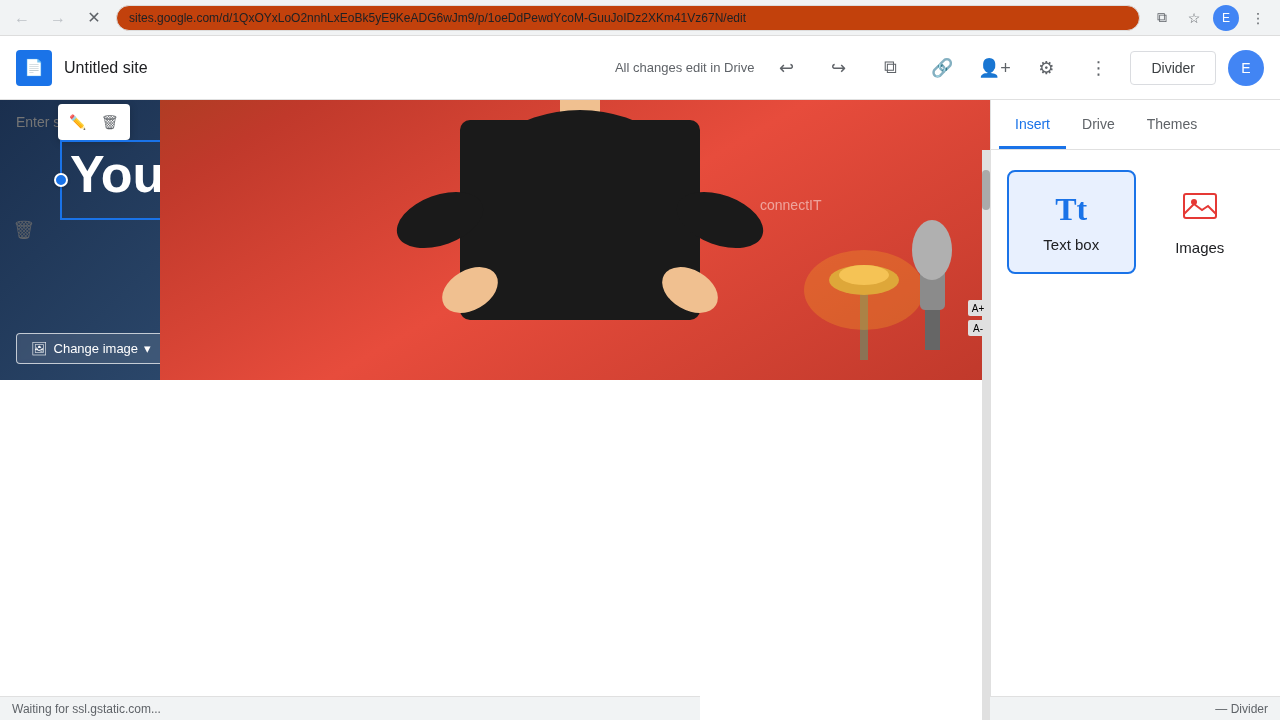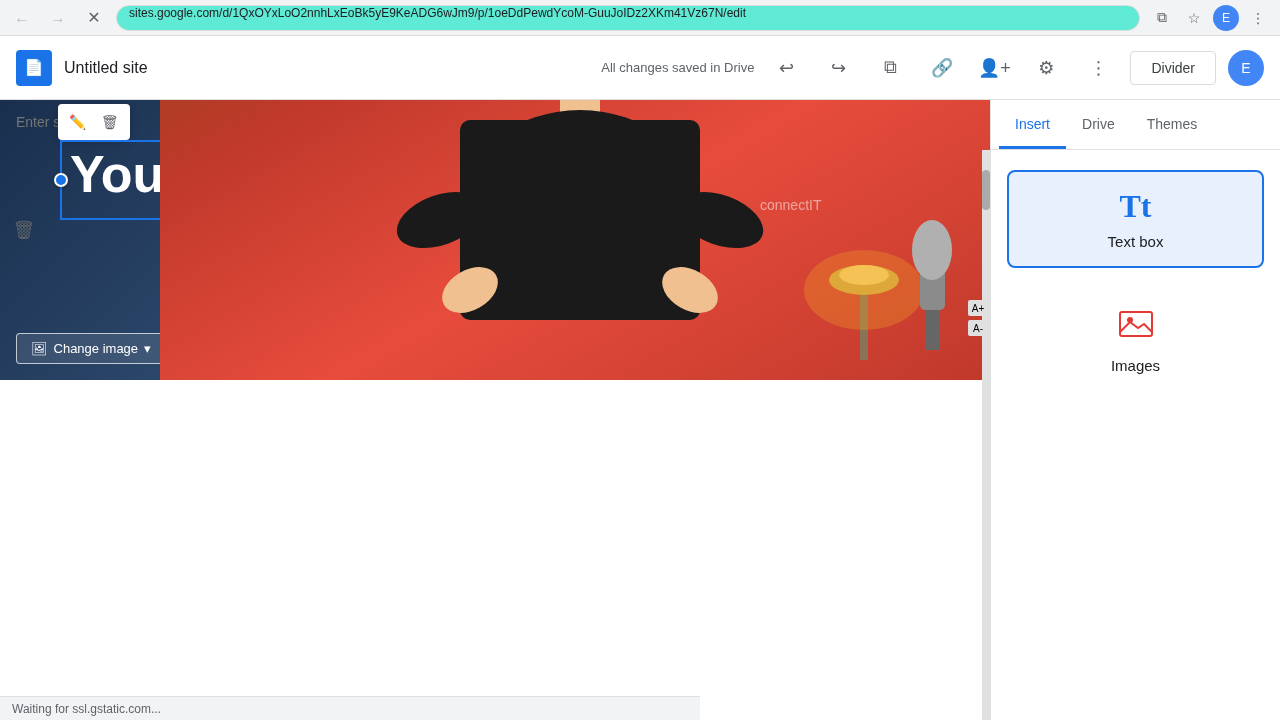--- a/index.html
+++ b/index.html
@@ -22,25 +22,25 @@
       background: transparent;
       cursor: pointer;
       display: flex; align-items: center; justify-content: center;
       color: #5f6368;
       font-size: 16px;
     }
     .browser-nav-btn.disabled { color: #bdc1c6; cursor: default; }
     .address-bar {
       flex: 1;
       height: 26px;
-      background: #5eead4;
+      background: #c2410c;
       border: 1px solid #ddd;
       border-radius: 13px;
       display: flex;
-      align-items: flex-start;
+      align-items: center;
       padding: 0 12px;
       font-size: 12px;
       color: #202124;
     }
     .browser-actions {
       display: flex; gap: 4px; align-items: center;
     }
     .browser-action-btn {
       width: 28px; height: 28px;
       border-radius: 50%;
@@ -321,22 +321,22 @@
     .panel-content {
       padding: 20px 16px;
       display: flex;
       flex-direction: column;
       gap: 12px;
     }
 
     
     .insert-grid {
       display: grid;
-      grid-template-columns: 1fr;
-      gap: 20px;
+      grid-template-columns: 1fr 1fr;
+      gap: 0;
     }
 
     .insert-item {
       display: flex;
       flex-direction: column;
       align-items: center;
       justify-content: center;
       padding: 16px 8px;
       border-radius: 8px;
       cursor: pointer;
@@ -420,21 +420,21 @@
     <button class="browser-action-btn">⋮</button>
   </div>
 </div>
 
 <div class="app-toolbar">
   <div class="app-logo">
     <span style="font-size:16px;">📄</span>
   </div>
   <span class="app-title">Untitled site</span>
   <div class="toolbar-spacer"></div>
-  <span class="save-status">All changes saved in Drive</span>
+  <span class="save-status">All changes edit in Drive</span>
   <button class="toolbar-btn">↩</button>
   <button class="toolbar-btn">↪</button>
   <button class="toolbar-btn">⧉</button>
   <button class="toolbar-btn">🔗</button>
   <button class="toolbar-btn">👤+</button>
   <button class="toolbar-btn">⚙</button>
   <button class="toolbar-btn">⋮</button>
   <button class="publish-btn">Divider</button>
   <div class="profile-avatar">
     <span>E</span>
@@ -592,15 +592,18 @@
               <rect x="2" y="6" width="32" height="24" rx="2" fill="none" stroke="#e53935" stroke-width="2"></rect>
               <circle cx="12" cy="14" r="3" fill="#e53935"></circle>
               <polyline points="2,26 12,16 20,22 26,18 34,26" fill="none" stroke="#e53935" stroke-width="2"></polyline>
             </svg>
           </div>
           <span class="insert-item-label">Images</span>
         </div>
       </div>
     </div>
 
+    <div class="divider-indicator">
+      <span>— Divider</span>
+    </div>
   </div>
 
 </div>
 
 </body></html>

